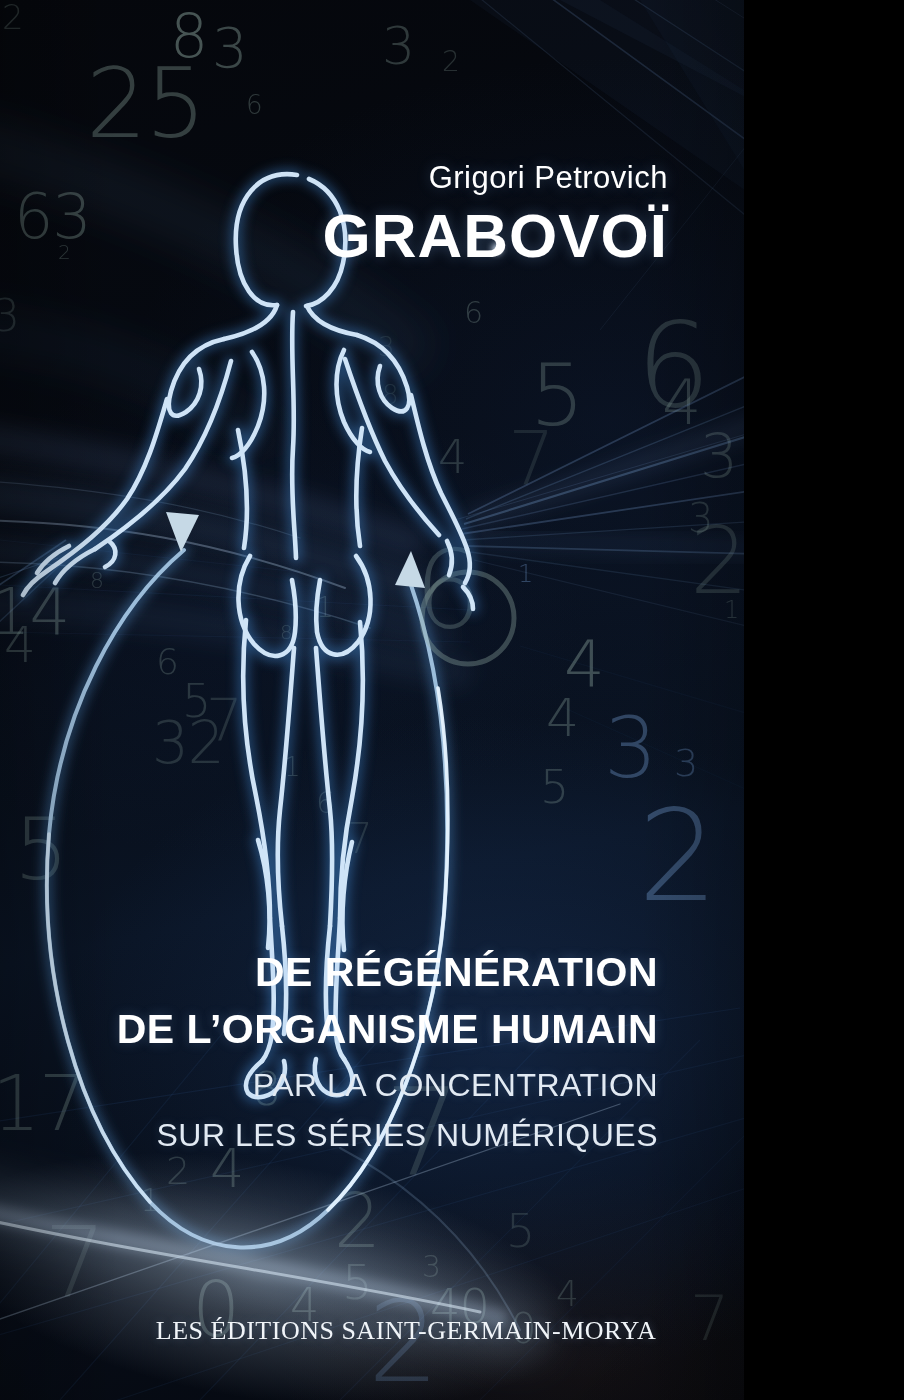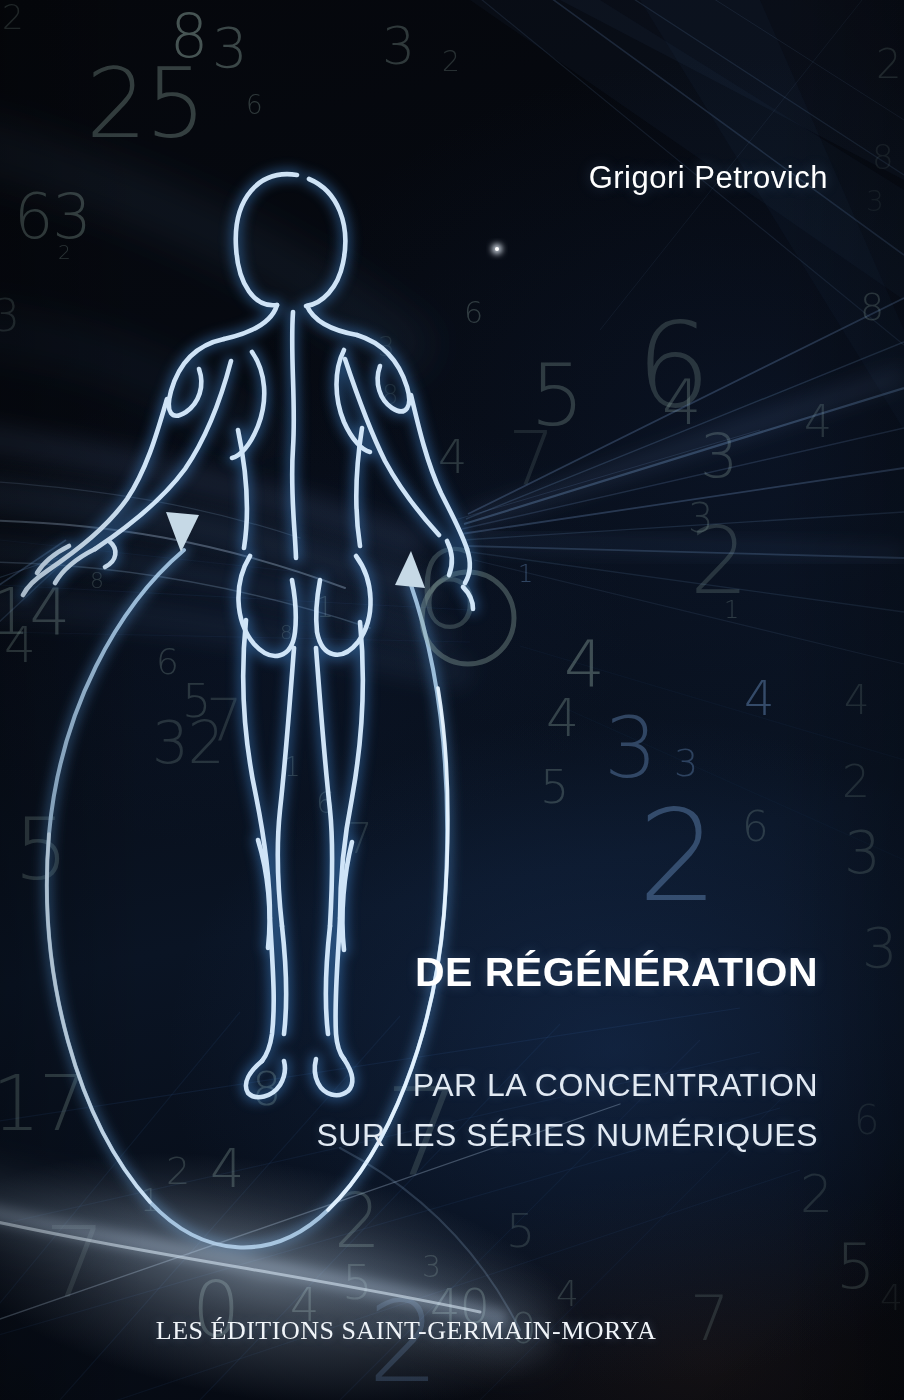--- a/index.html
+++ b/index.html
@@ -1,17 +1,17 @@
 <!DOCTYPE html>
 <html><head>
 <meta charset="utf-8">
 <style>
   html,body{margin:0;padding:0;background:#000;}
   .cover{
-    position:relative;width:904px;height:1400px;overflow:hidden;
+    position:relative;width:744px;height:1400px;overflow:hidden;
     background:#04060b;font-family:"Liberation Sans",sans-serif;
     user-select:none;
   }
   .bg{
     position:absolute;inset:0;
     background:
       radial-gradient(ellipse 640px 480px at 68% 75%, rgba(38,78,140,.30), rgba(38,78,140,0) 70%),
       radial-gradient(ellipse 700px 520px at 82% 30%, rgba(24,48,92,.22), rgba(24,48,92,0) 70%),
       radial-gradient(ellipse 520px 340px at 30% 44%, rgba(20,40,80,.18), rgba(20,40,80,0) 70%),
       radial-gradient(ellipse 430px 270px at 78% 97%, rgba(96,58,34,.15), rgba(96,58,34,0) 70%),
@@ -291,25 +291,27 @@
       <circle cx="497" cy="249" r="5" fill="#ecf5ff" filter="url(#fgb3)"></circle>
       <circle cx="497" cy="249" r="2" fill="#ffffff"></circle>
     </g>
   </svg>
 
   <div class="haze"></div>
   <div class="vignette"></div>
 
   <div class="txt author">
     <div class="author-first">Grigori Petrovich</div>
+    <div class="author-last">GRABOVOÏ</div>
   </div>
 
 
   <div class="txt sub-bold">
     <div>DE RÉGÉNÉRATION</div>
+    <div>DE L’ORGANISME HUMAIN</div>
   </div>
 
   <div class="txt sub-light">
     <div>PAR LA CONCENTRATION</div>
     <div>SUR LES SÉRIES NUMÉRIQUES</div>
   </div>
 
   <div class="txt publisher">LES ÉDITIONS SAINT-GERMAIN-MORYA</div>
 
 </div>

